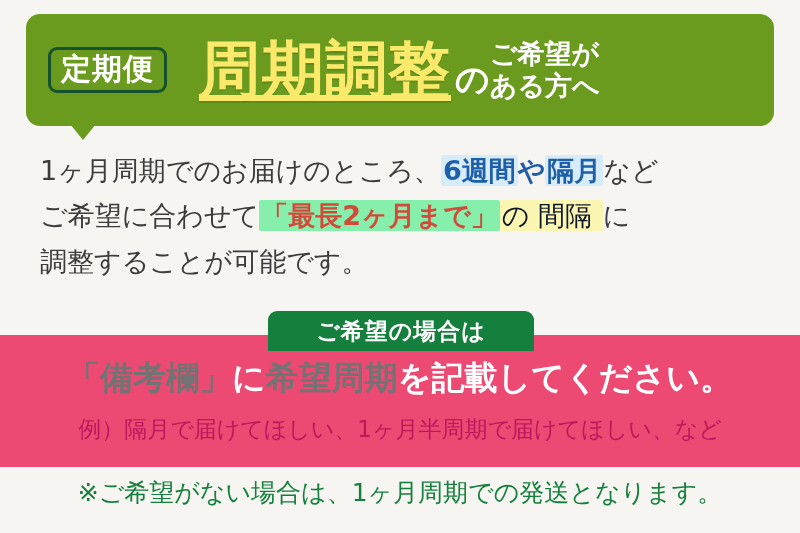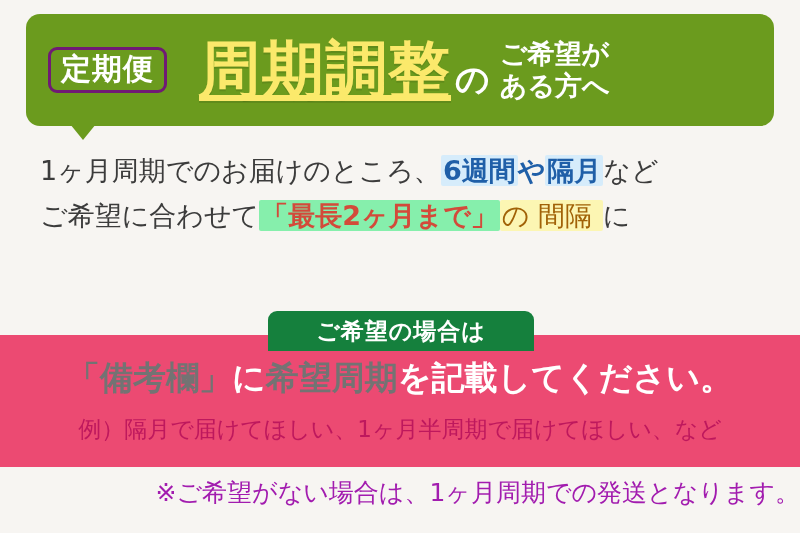--- a/index.html
+++ b/index.html
@@ -44,21 +44,21 @@
     position: absolute;
     left: 0; top: 0;
     width: 748px; height: 112px;
     display: flex;
     align-items: center;
     padding-left: 22px;
     box-sizing: border-box;
   }
   
   #pill {
-    border: 3px solid #701a75;
+    border: 3px solid #14532d;
     border-radius: 9px;
     color: #ffffff;
     font-size: 30px;
     font-weight: bold;
     letter-spacing: 1px;
     padding: 4px 10px 6px 10px;
     line-height: 1;
     white-space: nowrap;
     font-family: "DejaVu Sans", sans-serif;
   }
@@ -79,21 +79,20 @@
     font-size: 34px;
     font-weight: bold;
     color: #ffffff;
     line-height: 1;
     margin-left: 4px;
     align-self: flex-end;
     padding-bottom: 30px;
     font-family: "DejaVu Sans", sans-serif;
   }
   #headline-tail {
-    margin-left: 10px;
     color: #ffffff;
     font-size: 27px;
     font-weight: bold;
     line-height: 1.18;
     font-family: "DejaVu Sans", sans-serif;
     white-space: nowrap;
   }
 
   
   #para {
@@ -119,21 +118,21 @@
   }
   #para .hl-yellow {
     background: #86efac;
     color: #d34a3a;
     font-weight: bold;
     padding: 0 2px;
     border-radius: 2px;
   }
   #para .yellow-plain {
     background: #fcf6b3;
-    color: #a16207;
+    color: #0f172a;
     padding: 0 2px;
     border-radius: 2px;
     text-align: center;
   }
   #para .line {
     display: block;
     white-space: nowrap;
   }
 
   
@@ -193,23 +192,23 @@
     font-family: "DejaVu Sans", sans-serif;
     z-index: 3;
     white-space: nowrap;
   }
 
   
   #footer-note {
     position: absolute;
     left: 0; top: 480px;
     width: 800px;
-    text-align: right;
+    text-align: center;
     font-size: 25px;
-    color: #a21caf;
+    color: #15803d;
     font-family: "DejaVu Sans", sans-serif;
     line-height: 1;
     white-space: nowrap;
   }
 </style>
 </head>
 <body>
 
 <div id="banner-wrap">
   <div id="banner">
@@ -222,20 +221,21 @@
         <span>ある方へ</span>
       </div>
     </div>
   </div>
   <div id="banner-tail"></div>
 </div>
 
 <div id="para">
   <span class="line"><span>1ヶ月周期でのお届けのところ、</span><span class="hl-blue">6週間</span><span class="blue">や</span><span class="hl-blue">隔月</span><span>など</span></span>
   <span class="line"><span>ご希望に合わせて</span><span class="hl-yellow">「最長2ヶ月まで」</span><span class="yellow-plain">の 間隔 </span><span>に</span></span>
+  <span class="line">調整することが可能です。</span>
 </div>
 
 <div id="tab">ご希望の場合は</div>
 
 <div id="pink-band"></div>
 <div id="pink-line1"><span class="yellow">「備考欄」</span><span>に</span><span class="yellow">希望周期</span><span>を記載してください。</span></div>
 <div id="pink-line2">例）隔月で届けてほしい、1ヶ月半周期で届けてほしい、など</div>
 
 <div id="footer-note">※ご希望がない場合は、1ヶ月周期での発送となります。</div>
 

